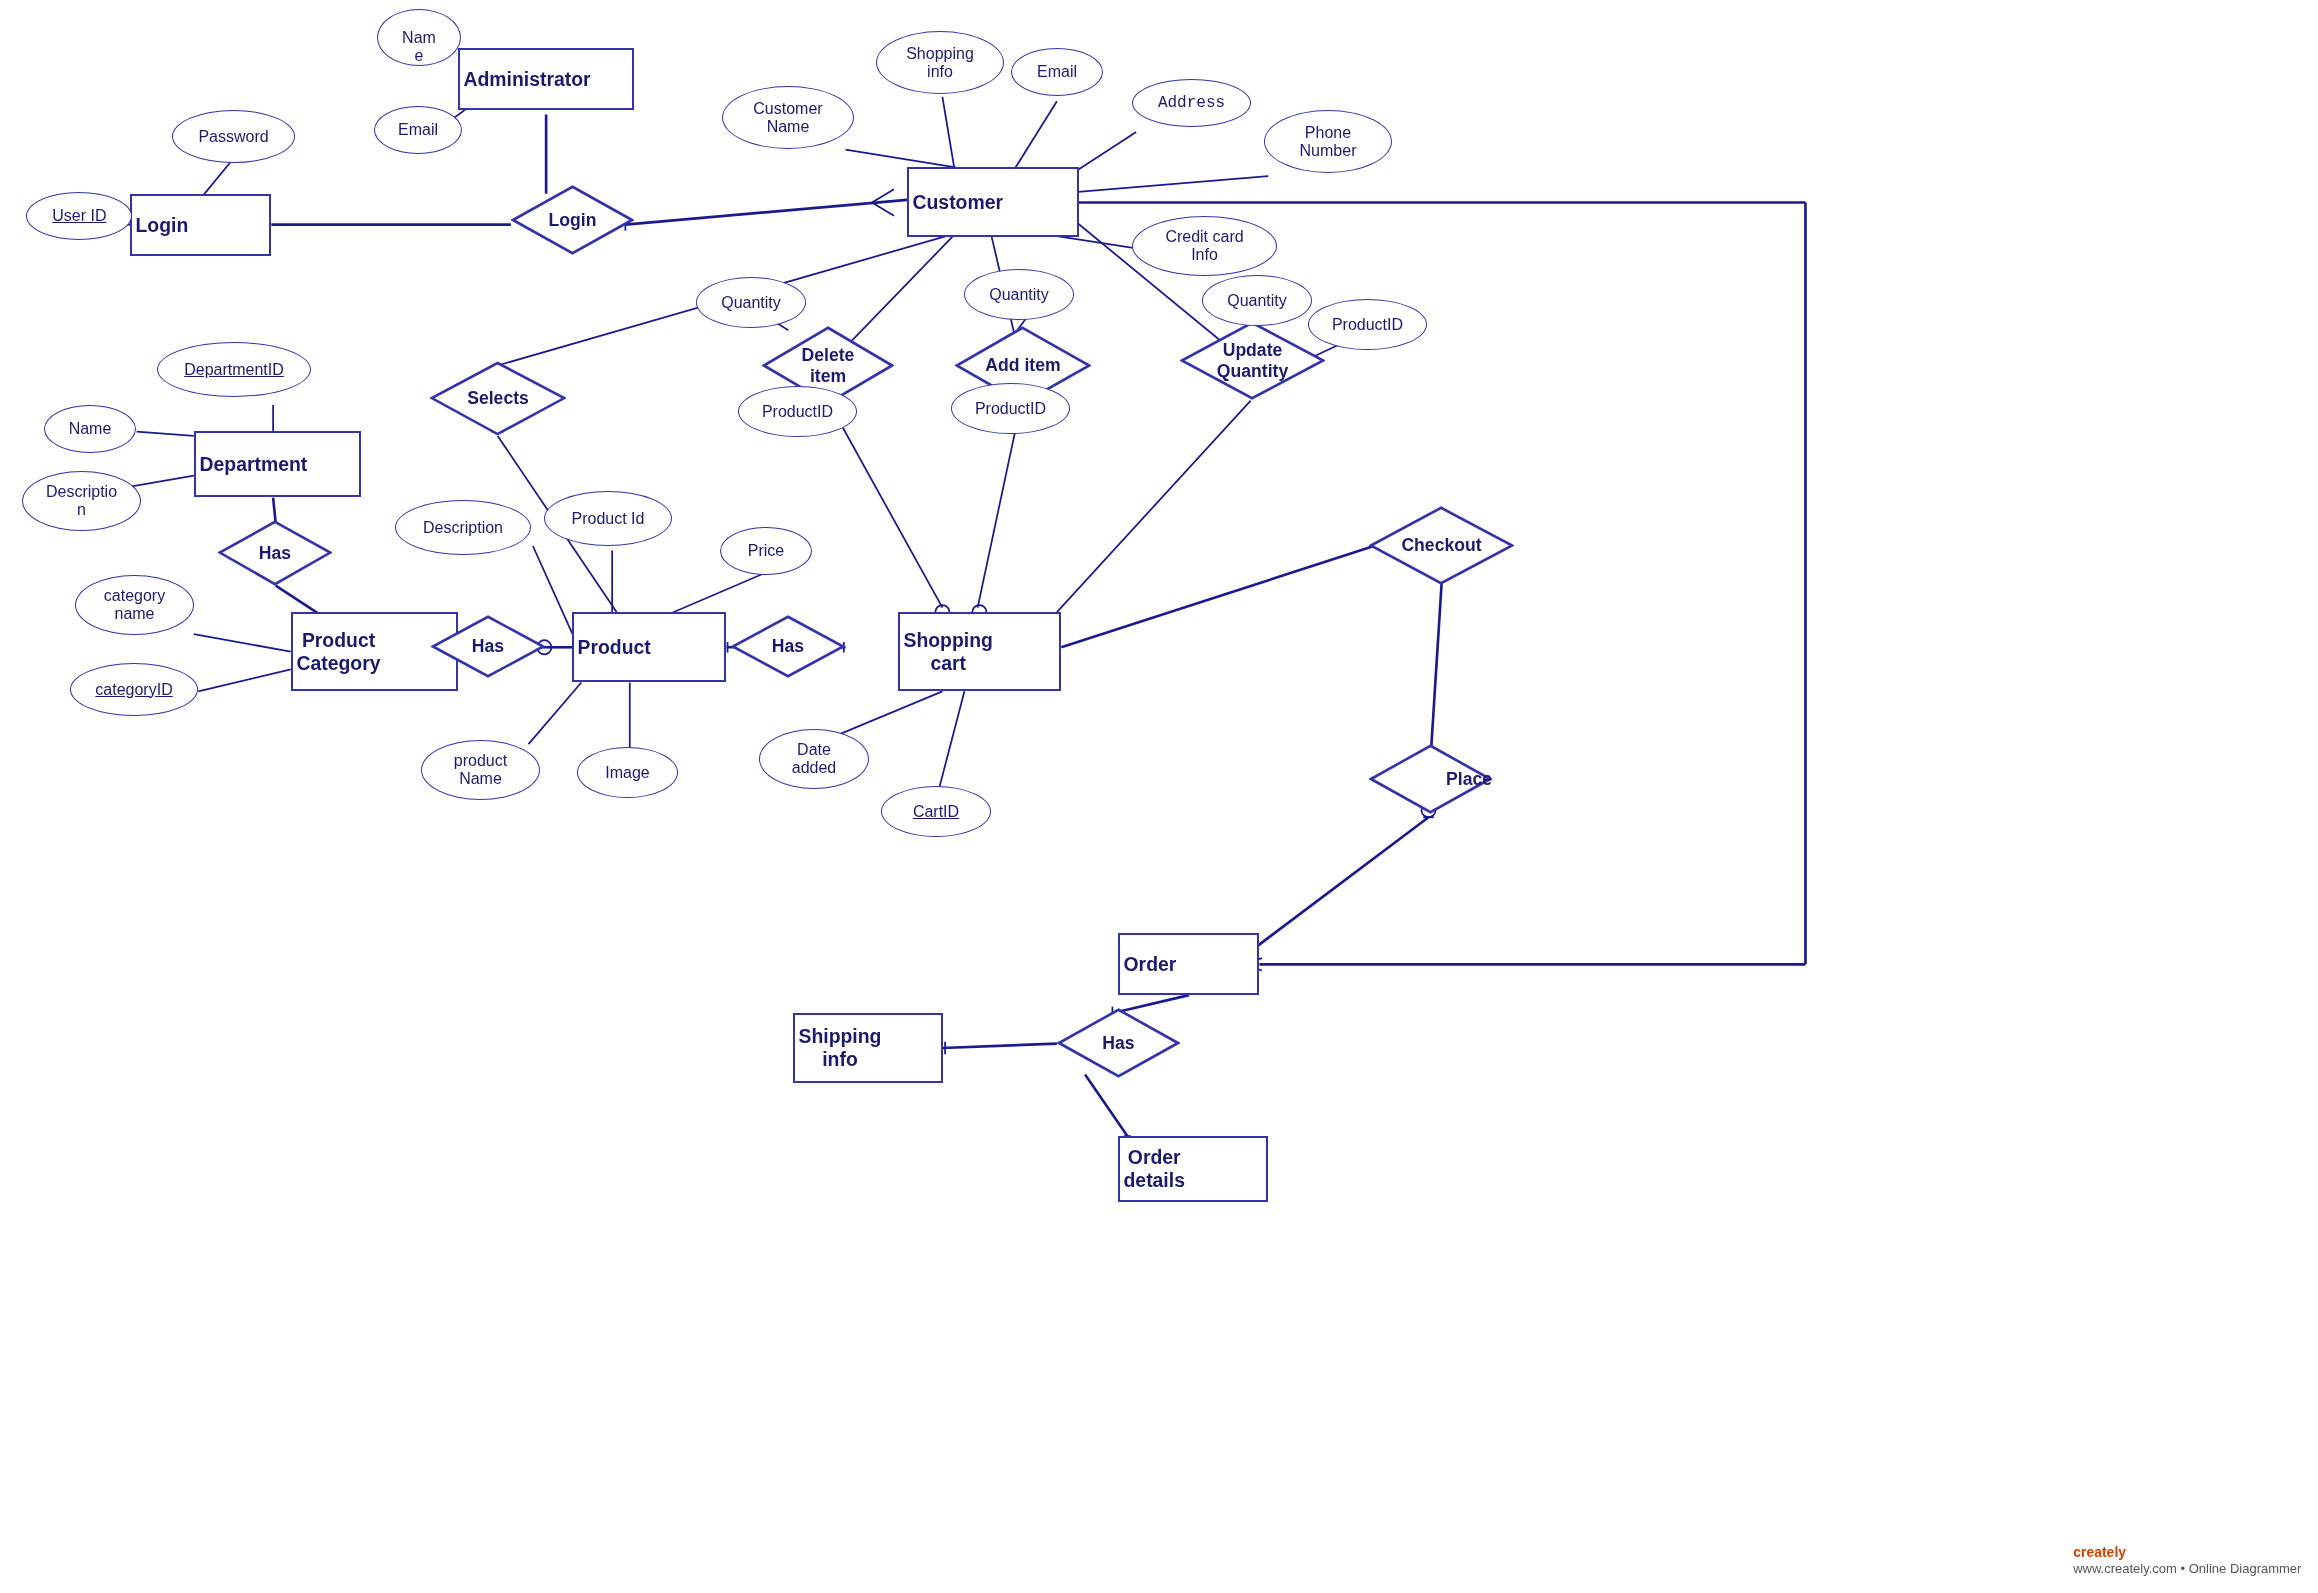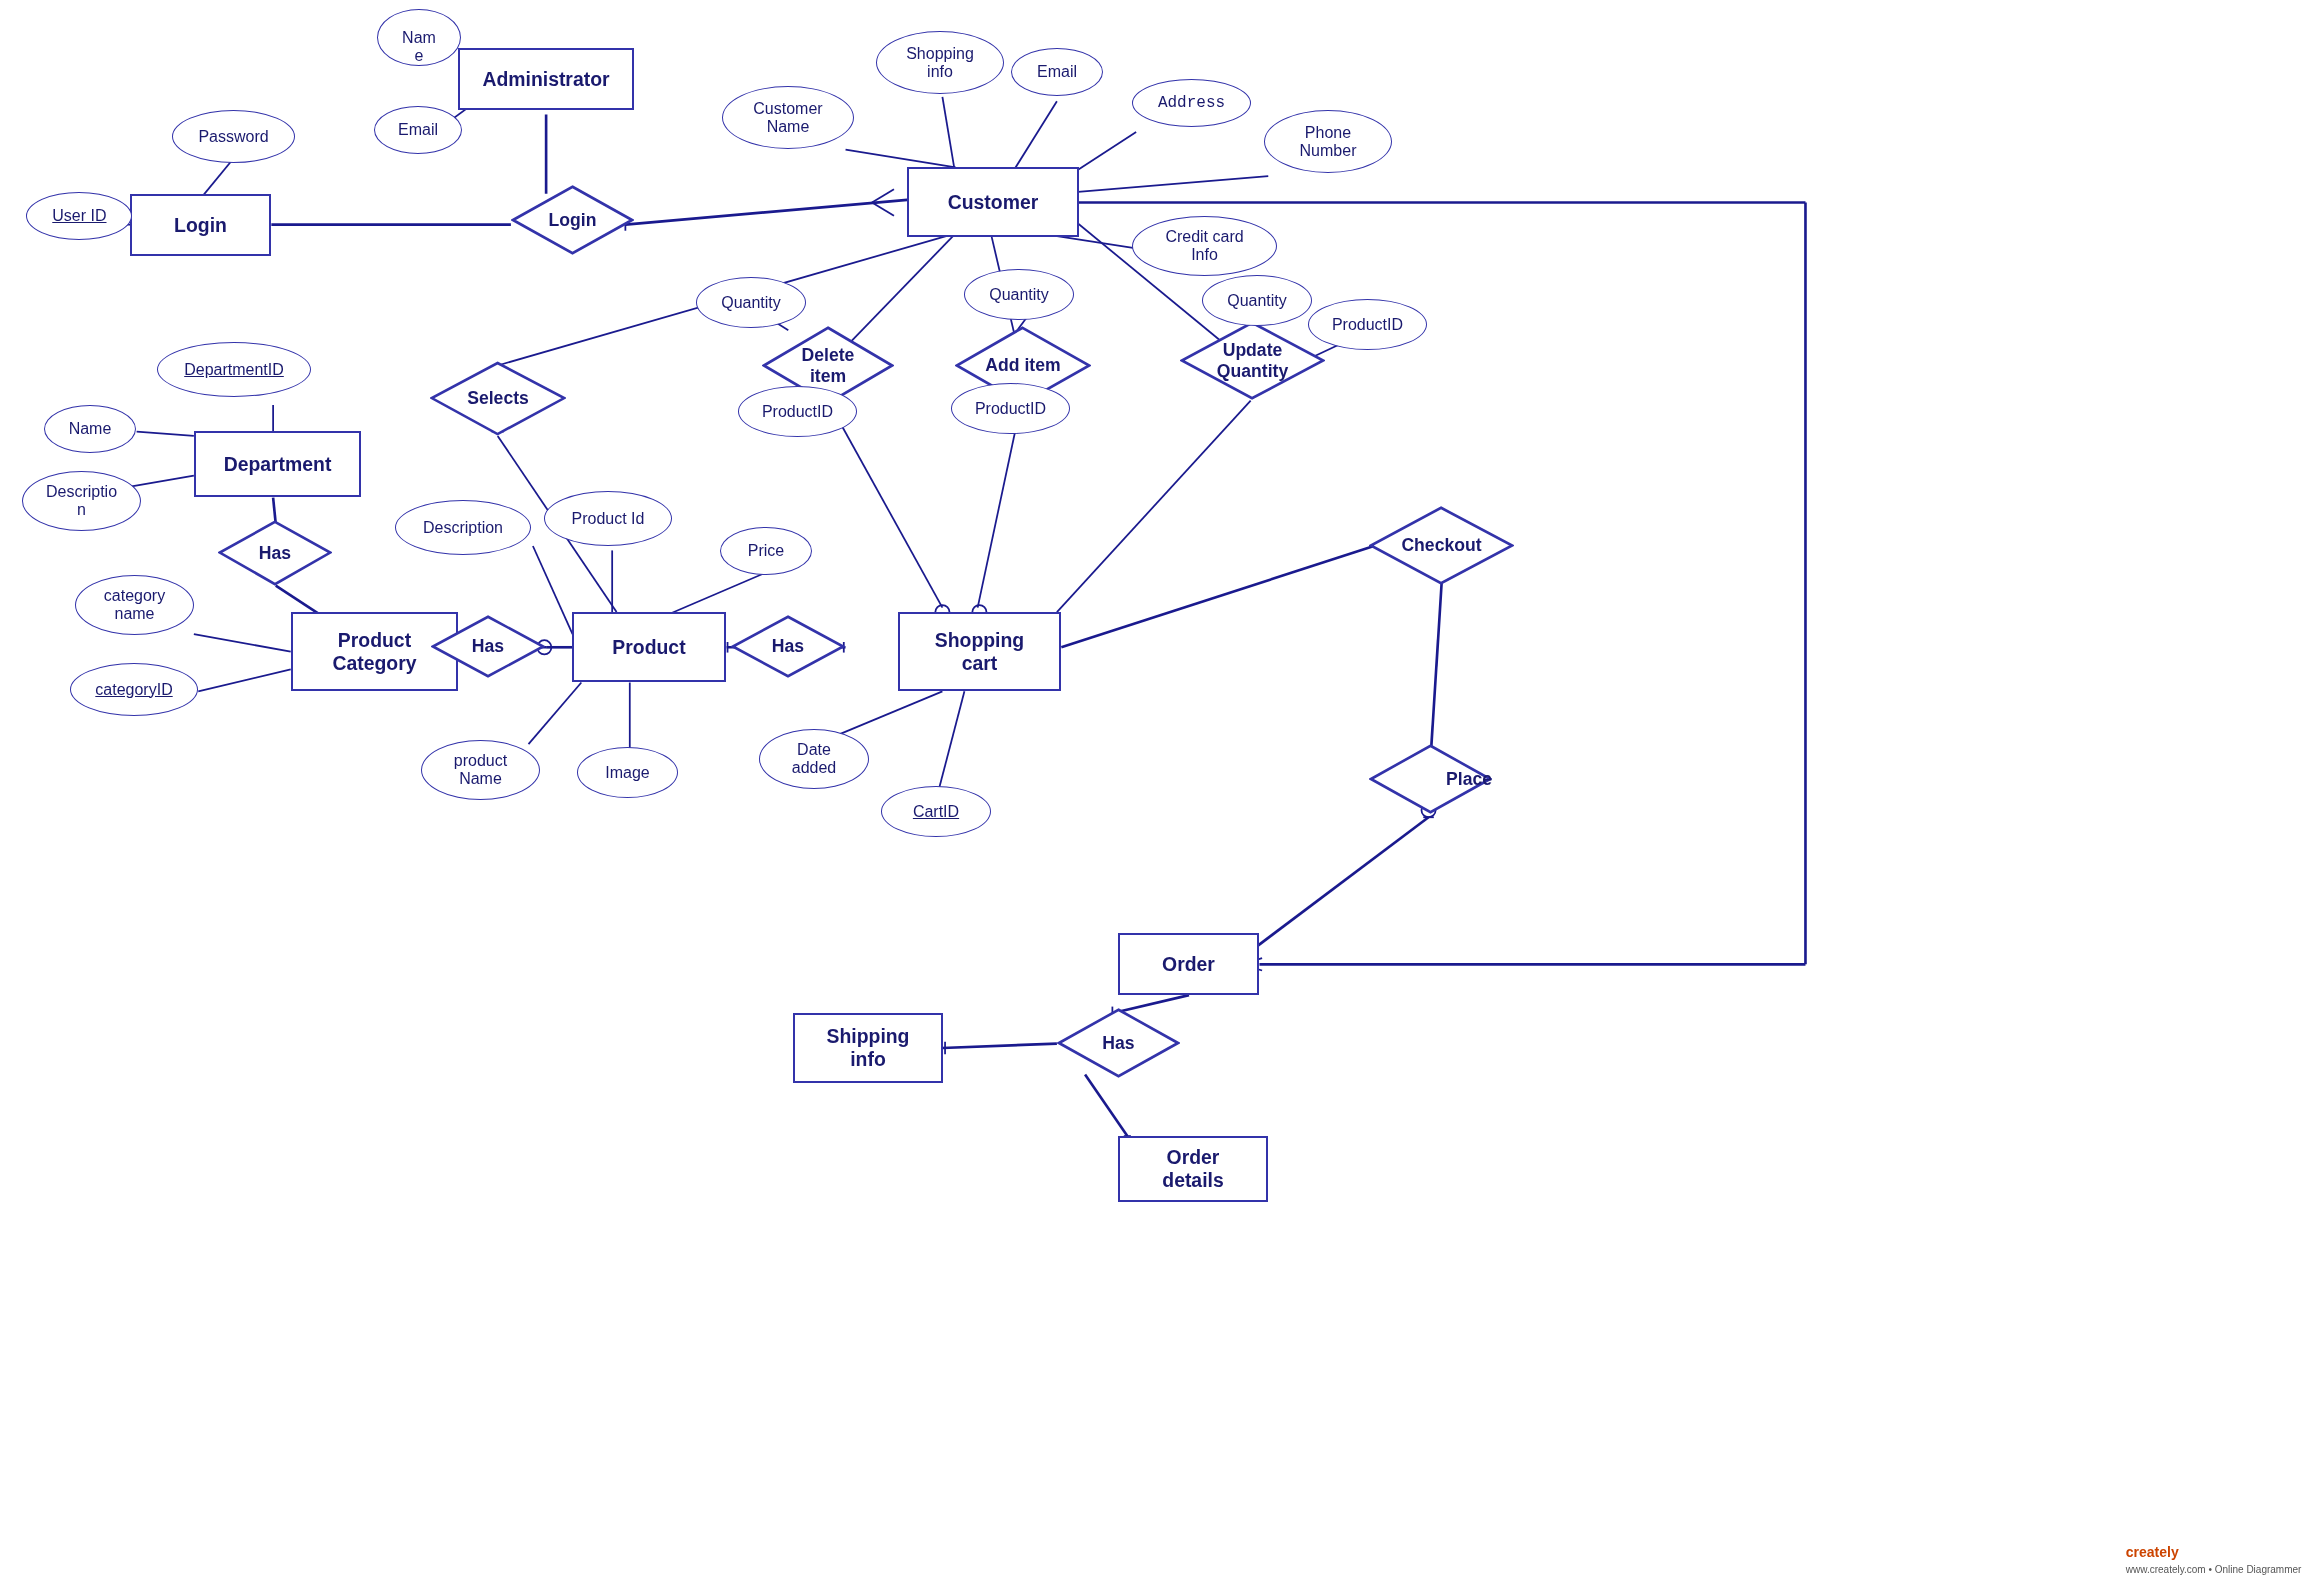--- a/index.html
+++ b/index.html
@@ -23,21 +23,21 @@
       height: 1594px;
       pointer-events: none;
     }
     
     .entity {
       position: absolute;
       border: 2.6px solid #3333aa;
       background: #fff;
       display: flex;
       align-items: center;
-      justify-content: center;
+      justify-content: flex-start;
       text-align: center;
       font-size: 19.4px;
       font-weight: bold;
       color: #1a1a6e;
       padding: 3.5px;
     }
     
     .attr {
       position: absolute;
       border: 1.8px solid #3333aa;
@@ -459,17 +459,17 @@
   <div class="attr" style="left:759px;top:729px;width:110px;height:60px;">
     <span>Date<br>added</span>
   </div>
 
   <div class="attr key" style="left:881px;top:786px;width:110px;height:51px;">
     <span>CartID</span>
   </div>
 
   <div class="watermark">
     <span>creately</span><br>
-    <span style="font-size:10px;color:#555;font-weight:normal;">www.creately.com • Online Diagrammer</span>
+    <span style="font-size:13px;color:#555;font-weight:normal;">www.creately.com • Online Diagrammer</span>
   </div>
 
 </div>
 
 
 </body></html>

